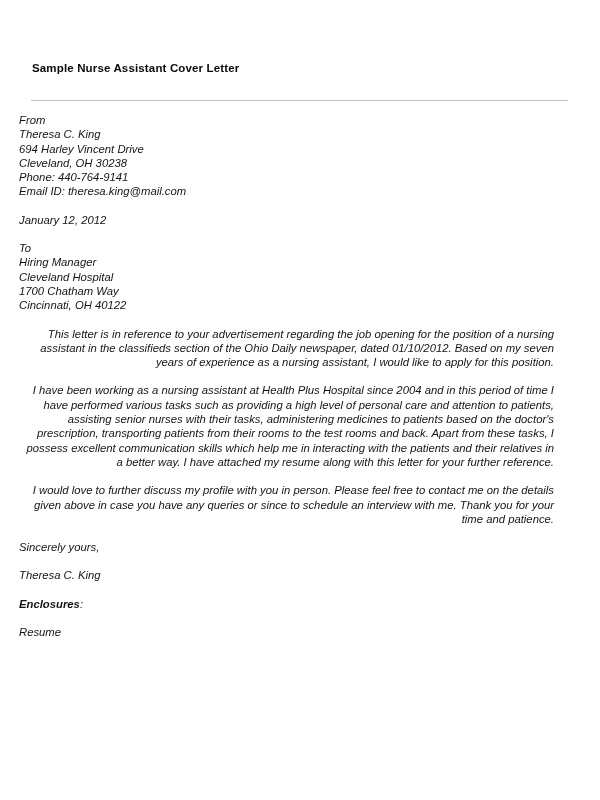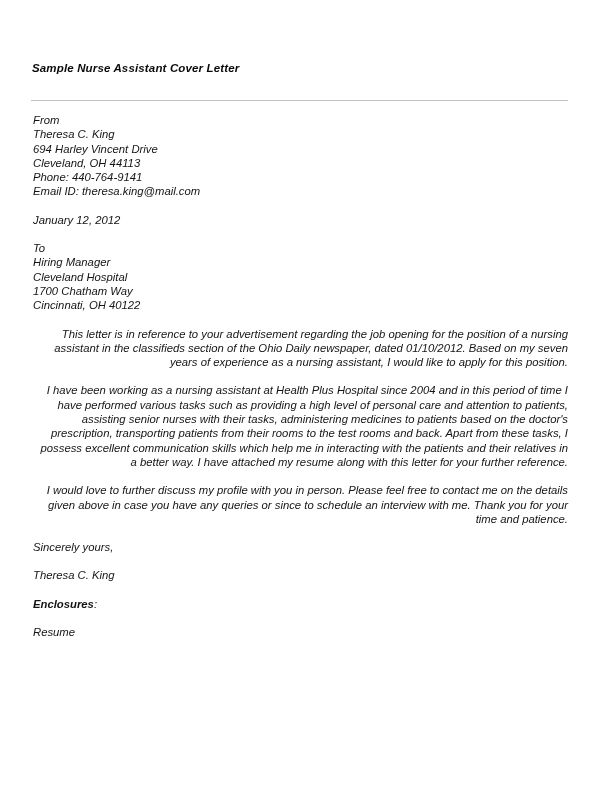--- a/index.html
+++ b/index.html
@@ -19,36 +19,35 @@
     width: 600px;
     height: 800px;
     background: #ffffff;
   }
   .doc-title {
     position: absolute;
     left: 32px;
     top: 62px;
     font-size: 11.5px;
     font-weight: bold;
-    font-style: italic;
     letter-spacing: 0.15px;
     color: #0a0a0a;
     white-space: nowrap;
   }
   .header-rule {
     position: absolute;
     left: 31px;
     top: 100px;
     width: 537px;
     height: 1px;
     background: #c2c2c2;
   }
   .letter-body {
     position: absolute;
-    left: 33px;
+    left: 19px;
     top: 113px;
     width: 535px;
     font-size: 11.3px;
     font-style: italic;
     line-height: 14.3px;
     color: #141414;
   }
   .block {
     margin: 0 0 14px 0;
   }
@@ -80,21 +79,21 @@
   <div class="doc-title">Sample Nurse Assistant Cover Letter</div>
 
   <div class="header-rule"></div>
 
   <div class="letter-body">
 
     <div class="block">
       <span class="line">From</span>
       <span class="line">Theresa C. King</span>
       <span class="line">694 Harley Vincent Drive</span>
-      <span class="line">Cleveland, OH 44113</span>
+      <span class="line">Cleveland, OH 30238</span>
       <span class="line">Phone: 440-764-9141</span>
       <span class="line">Email ID: theresa.king@mail.com</span>
     </div>
 
     <div class="block">
       <span class="line">January 12, 2012</span>
     </div>
 
     <div class="block">
       <span class="line">To</span>

